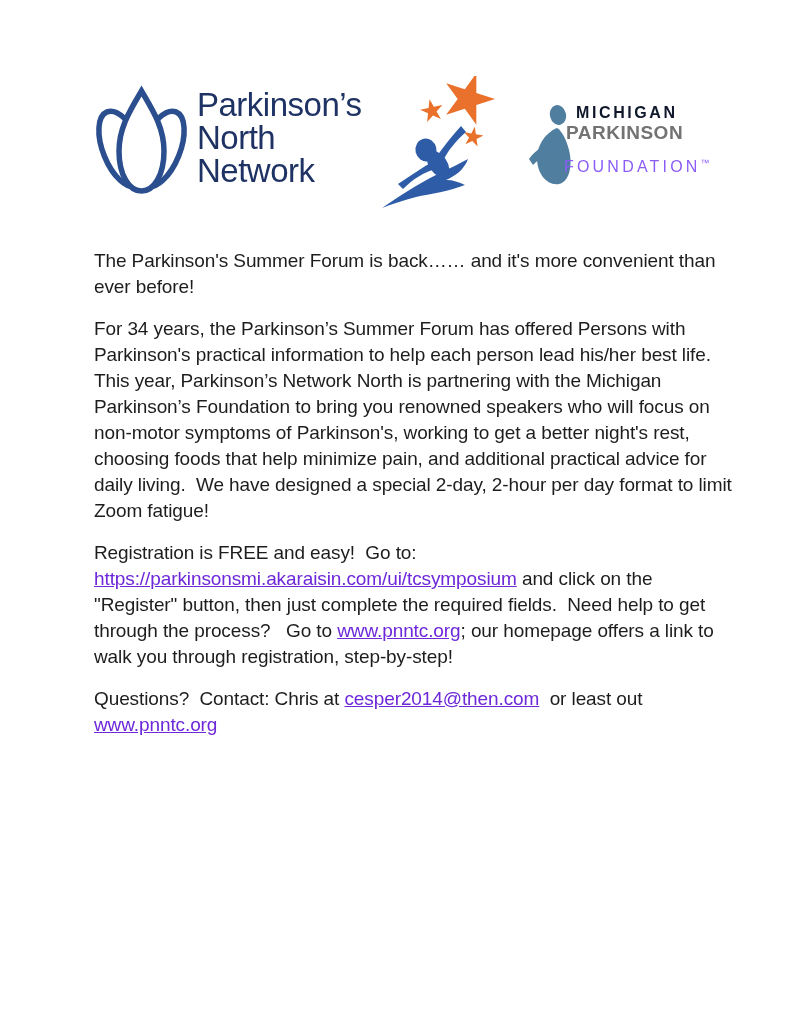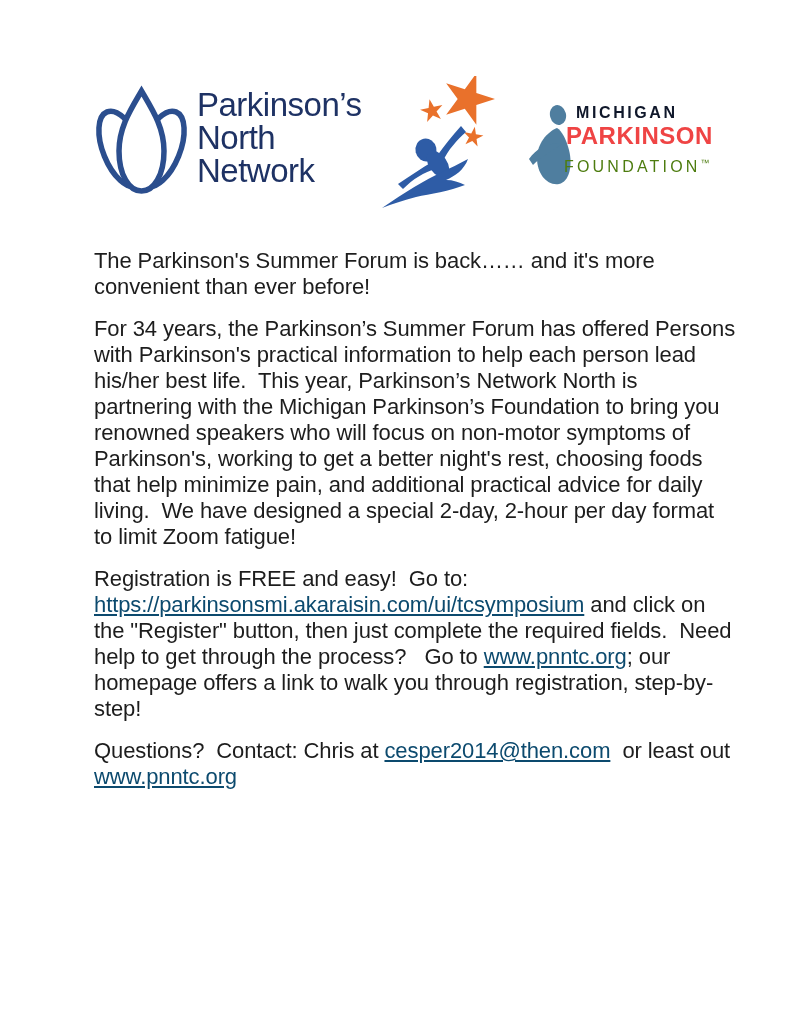--- a/index.html
+++ b/index.html
@@ -17,34 +17,34 @@
   }
   .reach-logo{position:absolute;left:380px;top:76px;}
   .mpf{position:absolute;left:526px;top:100px;width:200px;height:95px;}
   .mpf-person{position:absolute;left:2px;top:4px;}
   .mpf-michigan{
     position:absolute;left:50px;top:4px;
     color:#0f172a;font-size:16px;font-weight:700;letter-spacing:2.6px;
   }
   .mpf-parkinson{
     position:absolute;left:40px;top:22px;
-    color:#ef4444;font-size:24px;font-weight:700;letter-spacing:0.5px;
+    color:#737373;font-size:19px;font-weight:700;letter-spacing:0.5px;
   }
   .mpf-foundation{
     position:absolute;left:38px;top:58px;
-    color:#4d7c0f;font-size:16px;font-weight:400;letter-spacing:3.2px;
+    color:#8b5cf6;font-size:16px;font-weight:400;letter-spacing:3.2px;
   }
   .mpf-tm{font-size:9px;vertical-align:super;letter-spacing:0;}
   
   .doc{
     margin:8px 0 0 94px;width:642px;
-    color:#1d1d1d;font-size:22px;line-height:26px;letter-spacing:-0.1px;
+    color:#1d1d1d;font-size:19px;line-height:26px;letter-spacing:-0.1px;
   }
   .doc p{margin:0 0 16px 0;white-space:pre-wrap;}
-  .doc-link{color:#0c4a6e;cursor:pointer;}
+  .doc-link{color:#6d28d9;cursor:pointer;}
 </style>
 </head>
 <body>
 
 <div class="page">
 
   <div class="header">
 
     <div>
       <svg class="pnn-tulip" width="93" height="112" viewBox="0 0 93 112">

